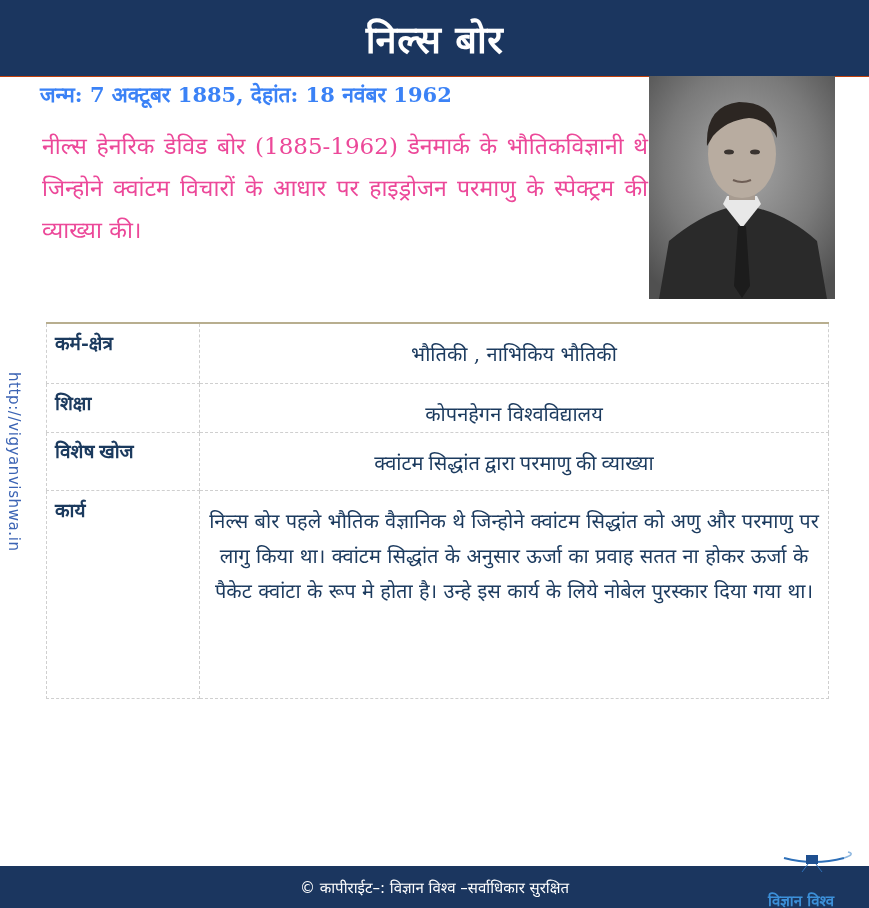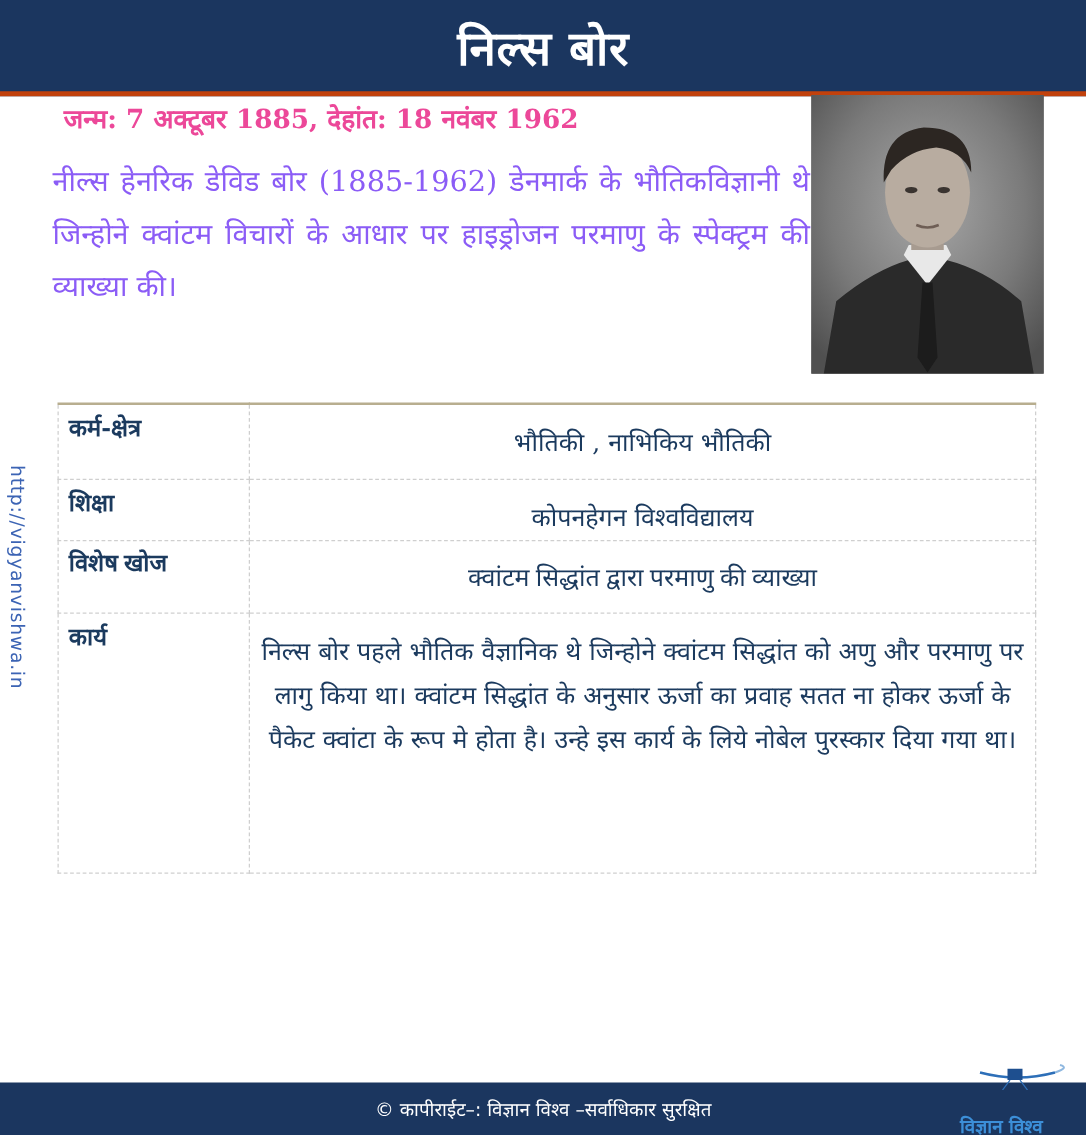--- a/index.html
+++ b/index.html
@@ -1,33 +1,33 @@
 <!DOCTYPE html>
 <html><head>
   <meta charset="utf-8">
   <style>
     * { box-sizing: border-box; margin: 0; padding: 0; }
     html, body { width: 869px; height: 908px; background: #ffffff; overflow: hidden; }
     body { position: relative; font-family: "DejaVu Serif", "Liberation Serif", serif; color: #1b3a5e; }
 
     .header {
       position: absolute; left: 0; top: 0; width: 869px; height: 77px;
-      background: #1b365f; border-bottom: 4px solid #c2410c;
+      background: #1b365f; border-bottom: 1px solid #c2410c;
       display: flex; align-items: center; justify-content: center;
     }
     .header-title { color: #ffffff; font-size: 38px; font-weight: bold; letter-spacing: 0.5px; }
 
     .dates {
-      position: absolute; left: 51px; top: 80px; font-size: 21px; font-weight: bold; color: #ec4899;
+      position: absolute; left: 40px; top: 80px; font-size: 21px; font-weight: bold; color: #3b82f6;
       white-space: nowrap;
     }
 
     .intro {
       position: absolute; left: 42px; top: 125px; width: 606px;
-      font-size: 23px; line-height: 42px; text-align: justify; color: #8b5cf6;
+      font-size: 23px; line-height: 42px; text-align: justify; color: #ec4899;
     }
 
     .portrait {
       position: absolute; left: 649px; top: 76px; width: 186px; height: 223px;
       background: radial-gradient(ellipse at 50% 40%, #9a9a9a 0%, #6e6e6e 55%, #4a4a4a 100%);
       overflow: hidden;
     }
 
     .vertical-url {
       position: absolute; left: 5px; top: 372px;

